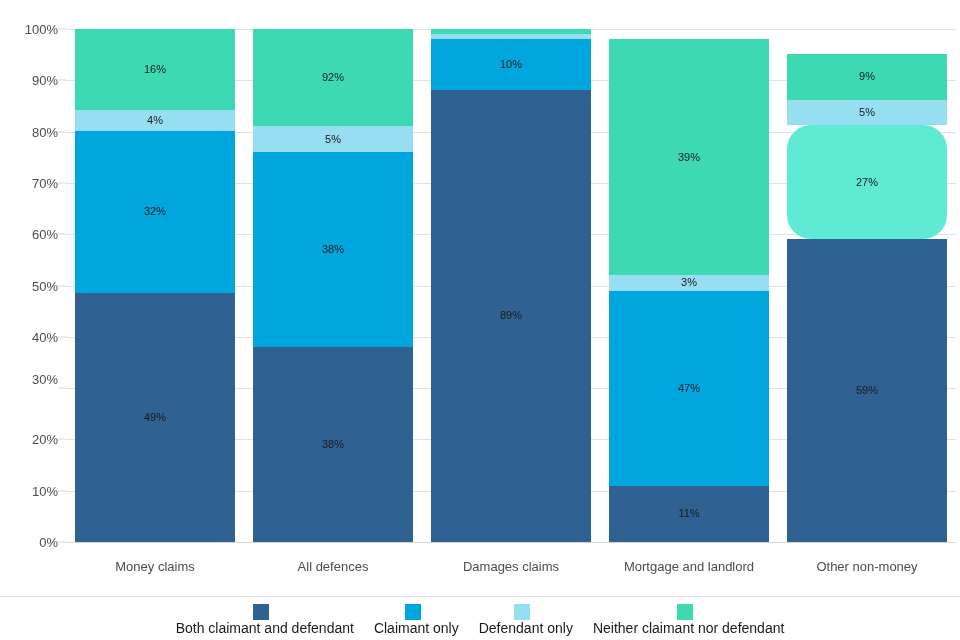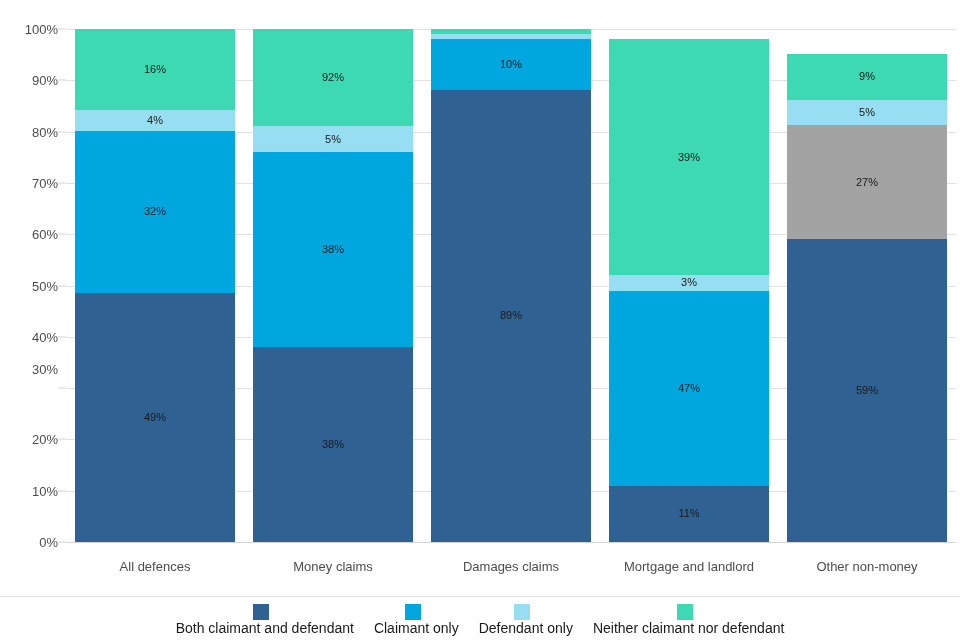--- a/index.html
+++ b/index.html
@@ -182,21 +182,21 @@
 
 <div id="chart-root">
 
   <div class="y-labels">
       <div class="y-label" style="top: 513px;">0%</div>
       <div class="y-tick" style="top: 513px;"></div>
       <div class="y-label" style="top: 461.7px;">10%</div>
       <div class="y-tick" style="top: 461.7px;"></div>
       <div class="y-label" style="top: 410.4px;">20%</div>
       <div class="y-tick" style="top: 410.4px;"></div>
-      <div class="y-label" style="top: 340px;">30%</div>
+      <div class="y-label" style="top: 350px;">30%</div>
       <div class="y-tick" style="top: 359.1px;"></div>
       <div class="y-label" style="top: 307.8px;">40%</div>
       <div class="y-tick" style="top: 307.8px;"></div>
       <div class="y-label" style="top: 256.5px;">50%</div>
       <div class="y-tick" style="top: 256.5px;"></div>
       <div class="y-label" style="top: 205.2px;">60%</div>
       <div class="y-tick" style="top: 205.2px;"></div>
       <div class="y-label" style="top: 153.9px;">70%</div>
       <div class="y-tick" style="top: 153.9px;"></div>
       <div class="y-label" style="top: 102.6px;">80%</div>
@@ -280,38 +280,38 @@
             <div class="seg" style="background: rgb(61, 217, 179); height: 236px;">
               <span class="seg-label">39%</span>
             </div>
           </div>
         </div>
         <div class="bar-group">
           <div class="bar-stack">
             <div class="seg" style="background: rgb(47, 98, 147); height: 302.67px;">
               <span class="seg-label">59%</span>
             </div>
-            <div class="seg" style="background: #a3a3a3; height: 114px;">
+            <div class="seg" style="background: #5eead4; height: 114px; border-radius: 24px;">
               <span class="seg-label">27%</span>
             </div>
             <div class="seg" style="background: rgb(151, 222, 242); height: 25.65px;">
               <span class="seg-label">5%</span>
             </div>
             <div class="seg" style="background: rgb(61, 217, 179); height: 46.17px;">
               <span class="seg-label">9%</span>
             </div>
           </div>
         </div>
       </div>
   </div>
 
   <div class="x-axis-line"></div>
   <div class="x-labels">
+      <div class="x-label">Money claims</div>
       <div class="x-label">All defences</div>
-      <div class="x-label">Money claims</div>
       <div class="x-label">Damages claims</div>
       <div class="x-label">Mortgage and landlord</div>
       <div class="x-label">Other non-money</div>
     </div>
   <div class="x-axis-rule"></div>
 
   <div class="legend">
       <div class="legend-item">
         <span class="legend-swatch" style="background: rgb(47, 98, 147);"></span>
         <span class="legend-text">Both claimant and defendant</span>

